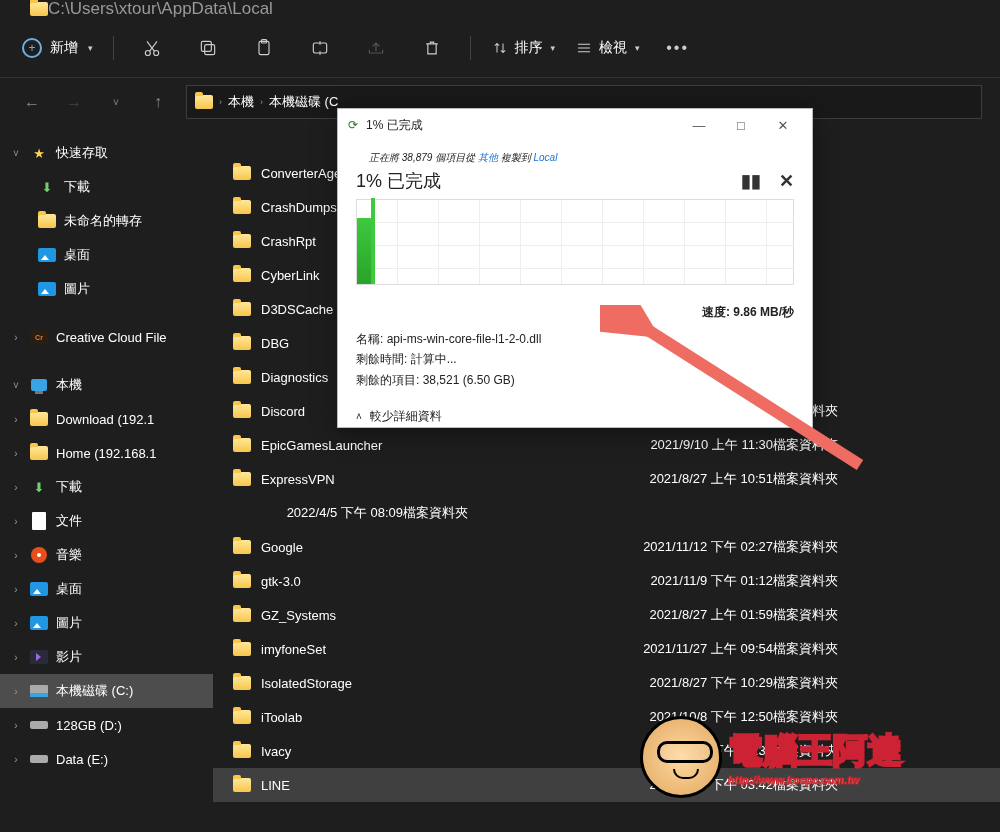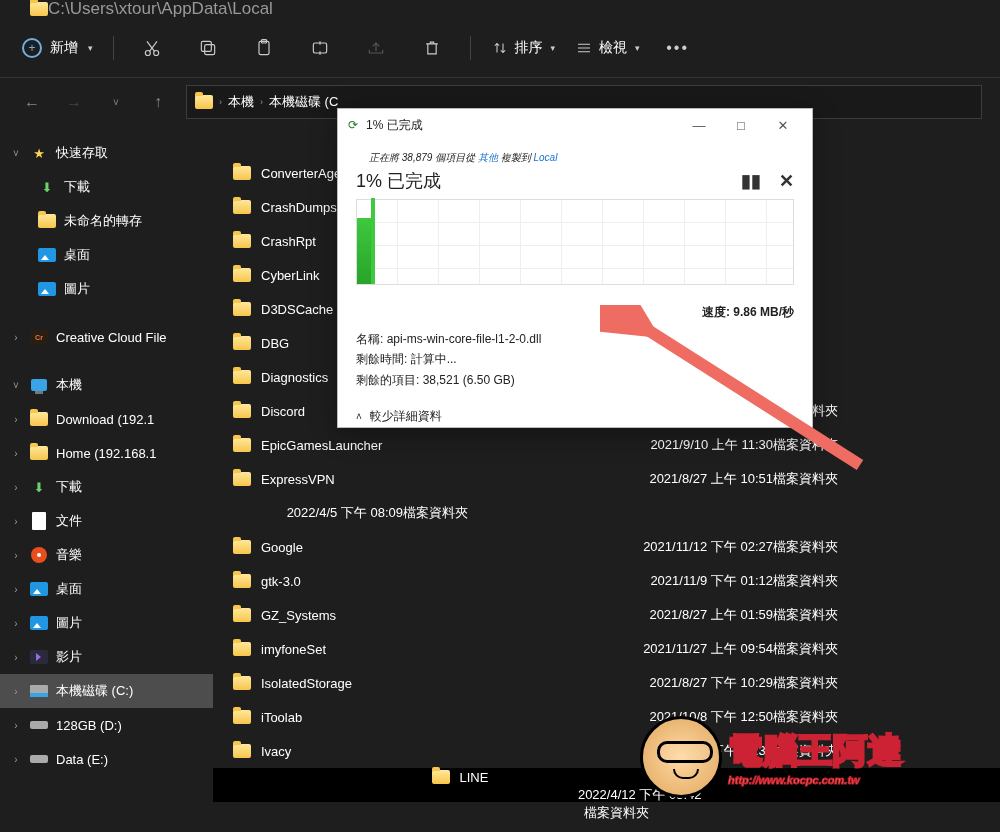--- a/index.html
+++ b/index.html
@@ -51,21 +51,21 @@
   .i-video::after{content:"";position:absolute;left:6px;top:3px;width:0;height:0;border-left:5px solid #9b6be0;border-top:4px solid transparent;border-bottom:4px solid transparent;}
   .i-disk{ width:18px;height:12px;background:#aaa;border-radius:1px;position:relative;}
   .i-disk::before{content:"";position:absolute;left:0;right:0;bottom:0;height:4px;background:#3aa3e6;}
   .i-drive{ width:18px; height:8px; background:#aaa; border-radius:2px;}
   
   .content { flex: 1; position: relative; overflow: hidden; text-align: right; }
   .content .columns { height: 30px; display: flex; align-items: center; padding-left: 48px; font-size: 13px; color: #ddd; }
   .content .columns .col1 { width: 345px; }
   .content .filelist { }
   .content .row { height: 34px; display: flex; align-items: center; padding-left: 20px; font-size: 13px; }
-  .content .row.selected { background: #000000; flex-direction: column; }
+  .content .row.selected { background: #404040; }
   .content .row .fname { width: 370px; display: flex; align-items: center; gap: 10px; }
   .content .row .fdate { width: 170px; }
   .content .row .ftype { }
   
   
   .dialog { position: absolute; left: 337px; top: 108px; width: 476px; height: 320px; background: #fff; color: #222; border: 1px solid #bbb; box-shadow: 0 6px 24px rgba(0,0,0,.4); }
   .dlg-title { height: 32px; display: flex; align-items: center; padding: 0 10px; gap: 8px; font-size: 12px; }
   .dlg-title .winbtns { margin-left: auto; display: flex; gap: 4px; }
   .dlg-title .wbtn { width: 38px; height: 26px; display:flex; align-items:center; justify-content:center; font-size:13px; color:#555; }
   .dlg-body { padding: 4px 18px 10px 18px; }

